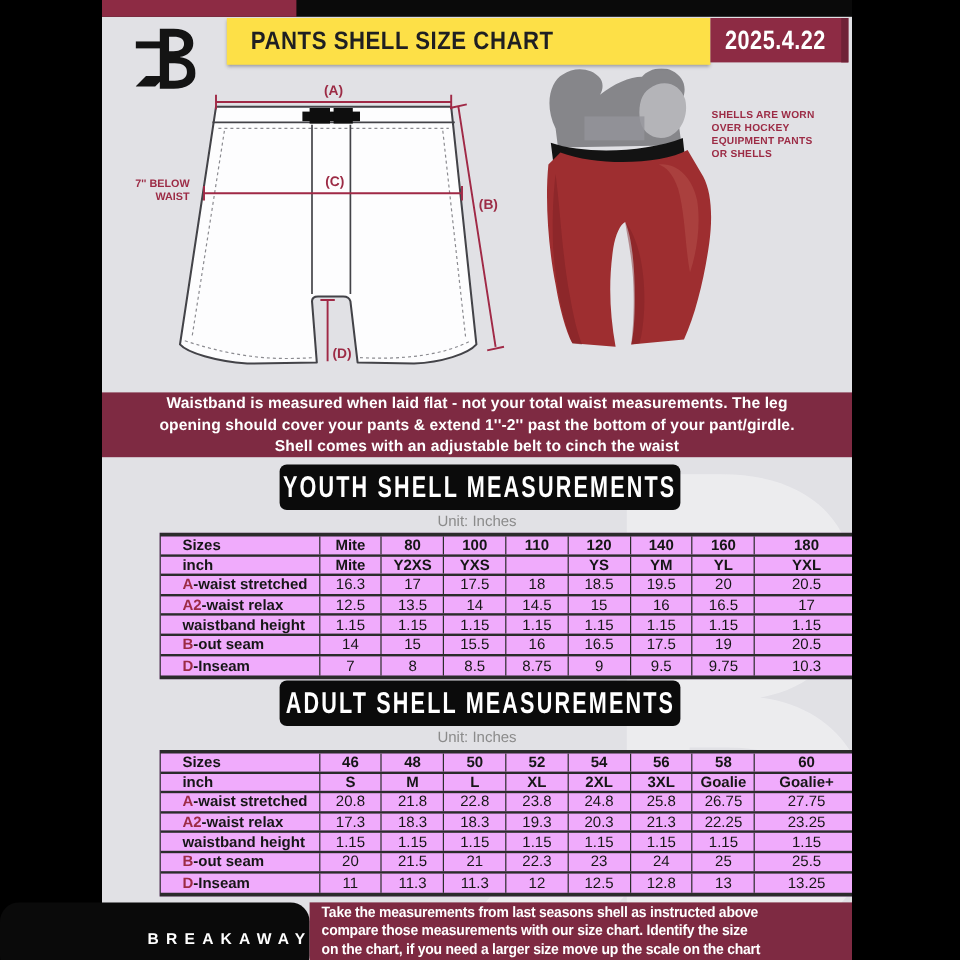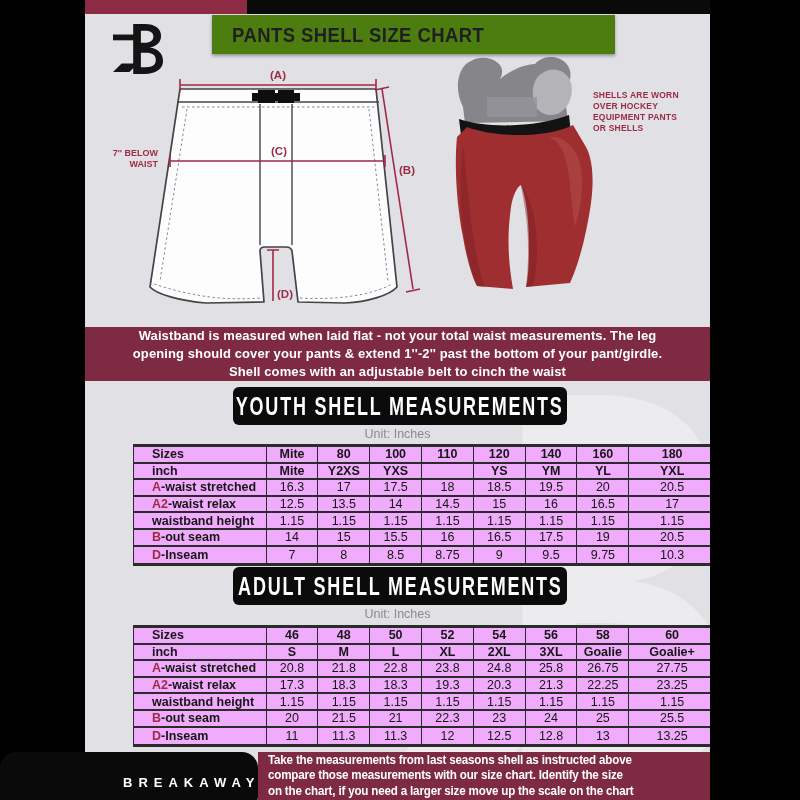--- a/index.html
+++ b/index.html
@@ -6,22 +6,22 @@
   body{width:800px;height:800px;background:#000;position:relative;overflow:hidden;
        font-family:"Liberation Sans", sans-serif;}
   .abs{position:absolute;}
   .page{left:85px;top:0;width:625px;height:800px;background:#e1e1e5;overflow:hidden;}
 
   
   .top-black{left:0;top:0;width:625px;height:14px;background:#0a0a0a;}
   .top-accent{left:0;top:0;width:162px;height:14px;background:#8d2b44;}
 
   
-  .title-bar{left:104px;top:15px;width:403px;height:39px;background:#4d7c0f;
-             display:flex;align-items:center;box-shadow:0 2px 3px rgba(50,50,60,.45);z-index:3;margin-left:23px;}
+  .title-bar{left:104px;top:15px;width:403px;height:39px;background:#fde047;
+             display:flex;align-items:center;box-shadow:0 2px 3px rgba(50,50,60,.45);z-index:3;}
   .title-text{font-size:21px;font-weight:bold;color:#1f1f22;white-space:nowrap;
               transform:scaleX(.88);transform-origin:left center;margin-left:20px;letter-spacing:.5px;}
   .date-box{left:507px;top:15px;width:115px;height:37px;background:#8d2b44;
             border-right:6px solid #6f2237;box-sizing:border-box;
             display:flex;align-items:center;justify-content:center;z-index:3;}
   .date-text{font-size:22px;font-weight:bold;color:#fff;white-space:nowrap;
              transform:scaleX(.82);letter-spacing:.5px;}
   .logo-mark{left:28px;top:20px;width:50px;height:56px;z-index:4;}
 
   
@@ -93,20 +93,23 @@
   </svg>
 
   <div class="abs top-black"></div>
   <div class="abs top-accent"></div>
 
   <svg class="abs logo-mark" viewBox="0 0 52 54">
       <use href="#b-mark" fill="#141414"></use>
     </svg>
   <div class="abs title-bar">
     <span class="title-text">PANTS SHELL SIZE CHART</span>
+  </div>
+  <div class="abs date-box">
+    <span class="date-text">2025.4.22</span>
   </div>
 
   <svg class="abs diagram-svg" width="300" height="245" viewBox="0 0 300 245">
 
     <path d="M40,21 L236,21 L257,219 C250,227 228,234 205,235 L158,234 L152,183
              Q151,179 146,179 L125,179 Q120,179 120,183 L124,234 L66,235
              C40,233 16,226 10,219 Z" fill="#fdfdfe" stroke="#434348" stroke-width="1.7" stroke-linejoin="round"></path>
 
     <path d="M37,34 L239,34" stroke="#434348" stroke-width="1.3" fill="none"></path>
     <path d="M42,39 L234,39" stroke="#8b8b90" stroke-width="1" stroke-dasharray="2.5,2.5" fill="none"></path>

